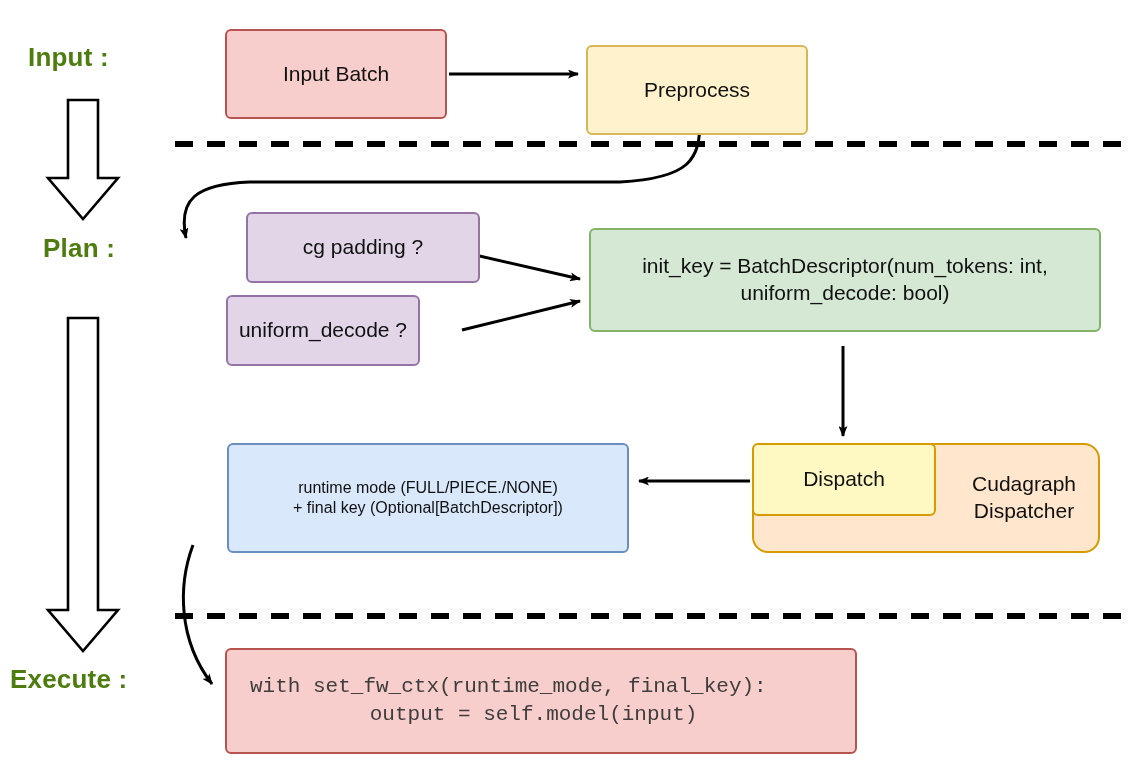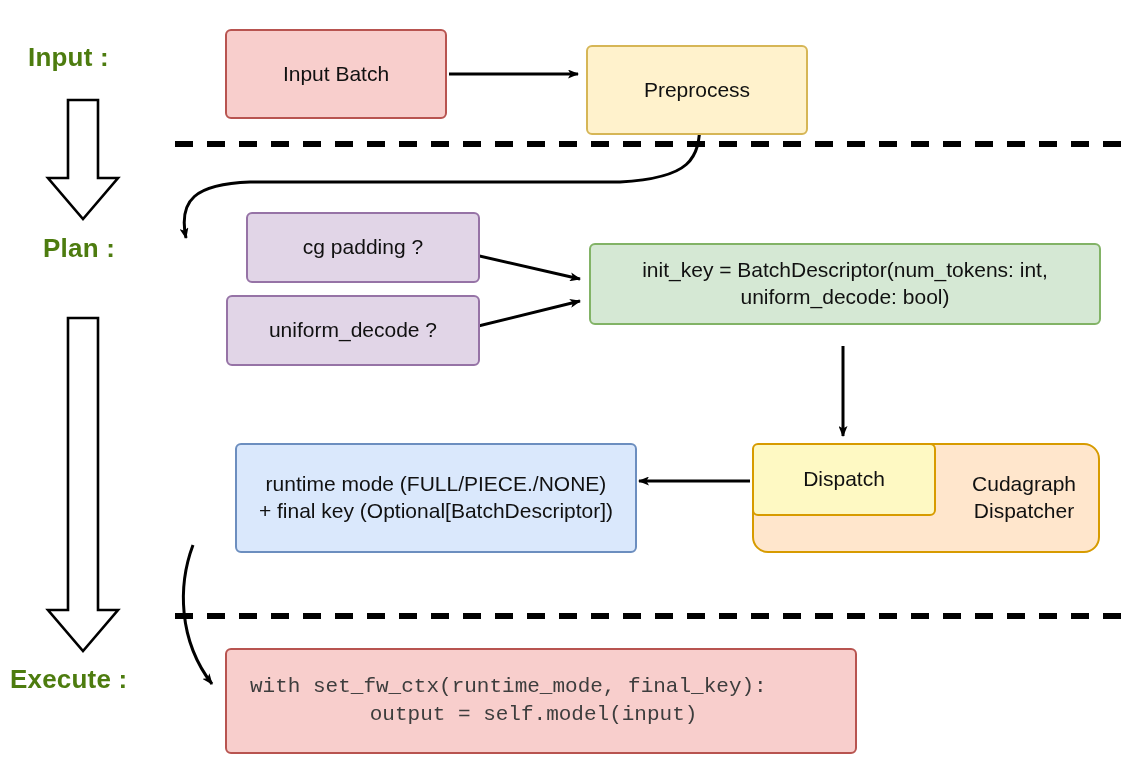--- a/index.html
+++ b/index.html
@@ -105,29 +105,29 @@
   <div class="stage-label" style="left:28px; top:42px;">Input :</div>
   <div class="stage-label" style="left:43px; top:233px;">Plan :</div>
   <div class="stage-label" style="left:10px; top:664px;">Execute :</div>
 
   <div class="node" style="left:225px; top:29px; width:222px; height:90px; background:#f8cecc; border-color:#b85450;">Input Batch</div>
 
   <div class="node" style="left:586px; top:29px; width:222px; height:90px; background:#fff2cc; border-color:#d6b656;margin-top:16px;">Preprocess</div>
 
   <div class="node" style="left:226px; top:212px; width:234px; height:71px; background:#e1d5e7; border-color:#9673a6;margin-left:20px;">cg padding ?</div>
 
-  <div class="node" style="left:226px; top:295px; width:254px; height:71px; background:#e1d5e7; border-color:#9673a6;">uniform_decode ?</div>
+  <div class="node" style="left:226px; top:295px; width:194px; height:71px; background:#e1d5e7; border-color:#9673a6;">uniform_decode ?</div>
 
-  <div class="node" style="left:589px; top:228px; width:512px; height:82px; background:#d5e8d4; border-color:#82b366; white-space:pre-line;margin-top:15px;">init_key = BatchDescriptor(num_tokens: int,
+  <div class="node" style="left:589px; top:228px; width:512px; height:104px; background:#d5e8d4; border-color:#82b366; white-space:pre-line;">init_key = BatchDescriptor(num_tokens: int,
 uniform_decode: bool)</div>
 
   <div class="node group-outer" style="left:752px; top:443px; width:348px; height:110px; background:#ffe6cc; border-color:#d79b00; white-space:pre-line;">Cudagraph
 Dispatcher</div>
 
   <div class="node" style="left:752px; top:443px; width:184px; height:73px; background:#fef9c3; border-color:#d79b00;">Dispatch</div>
 
-  <div class="node" style="left:227px; top:443px; width:402px; height:110px; background:#dae8fc; border-color:#6c8ebf; white-space:pre-line; font-size:21px;margin-left:8px;">runtime mode (FULL/PIECE./NONE)
+  <div class="node" style="left:227px; top:443px; width:402px; height:110px; background:#dae8fc; border-color:#6c8ebf; white-space:pre-line; font-size:16px;">runtime mode (FULL/PIECE./NONE)
 + final key (Optional[BatchDescriptor])</div>
 
   <div class="node code" style="left:225px; top:648px; width:632px; height:106px; background:#f8cecc; border-color:#b85450;">with set_fw_ctx(runtime_mode, final_key):
     output = self.model(input)</div>
 
 </div>
 
 </body></html>

